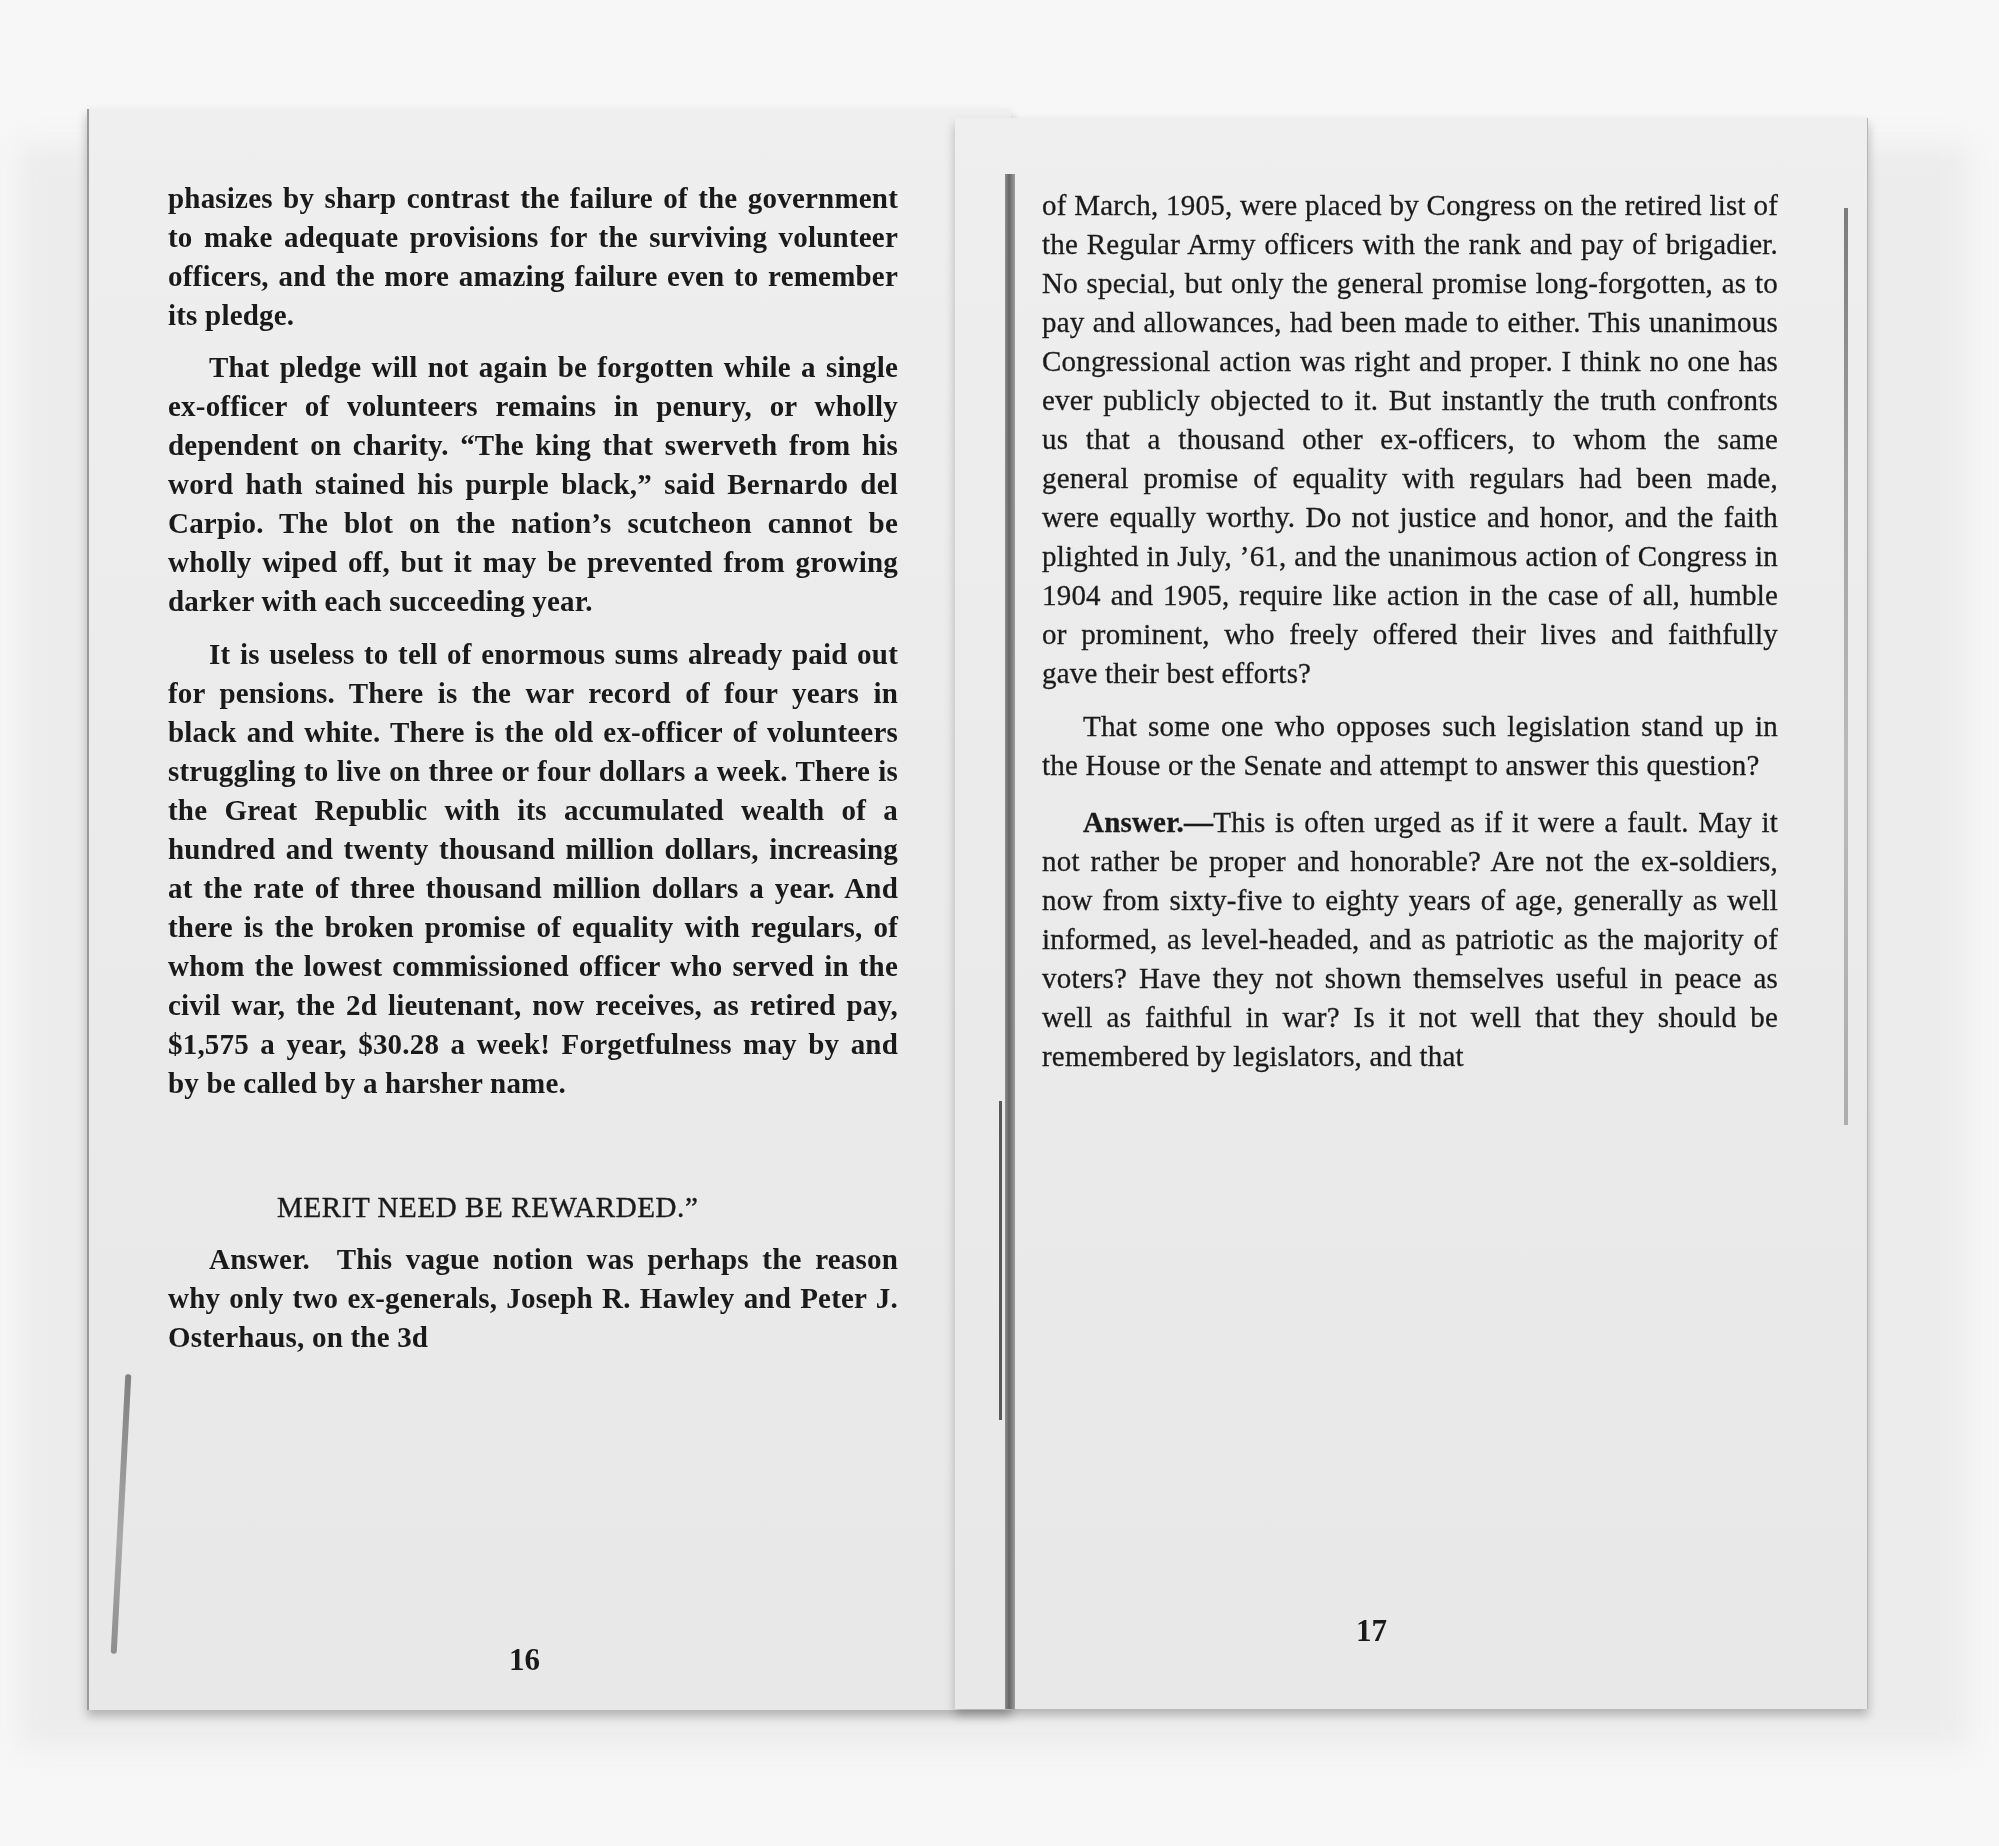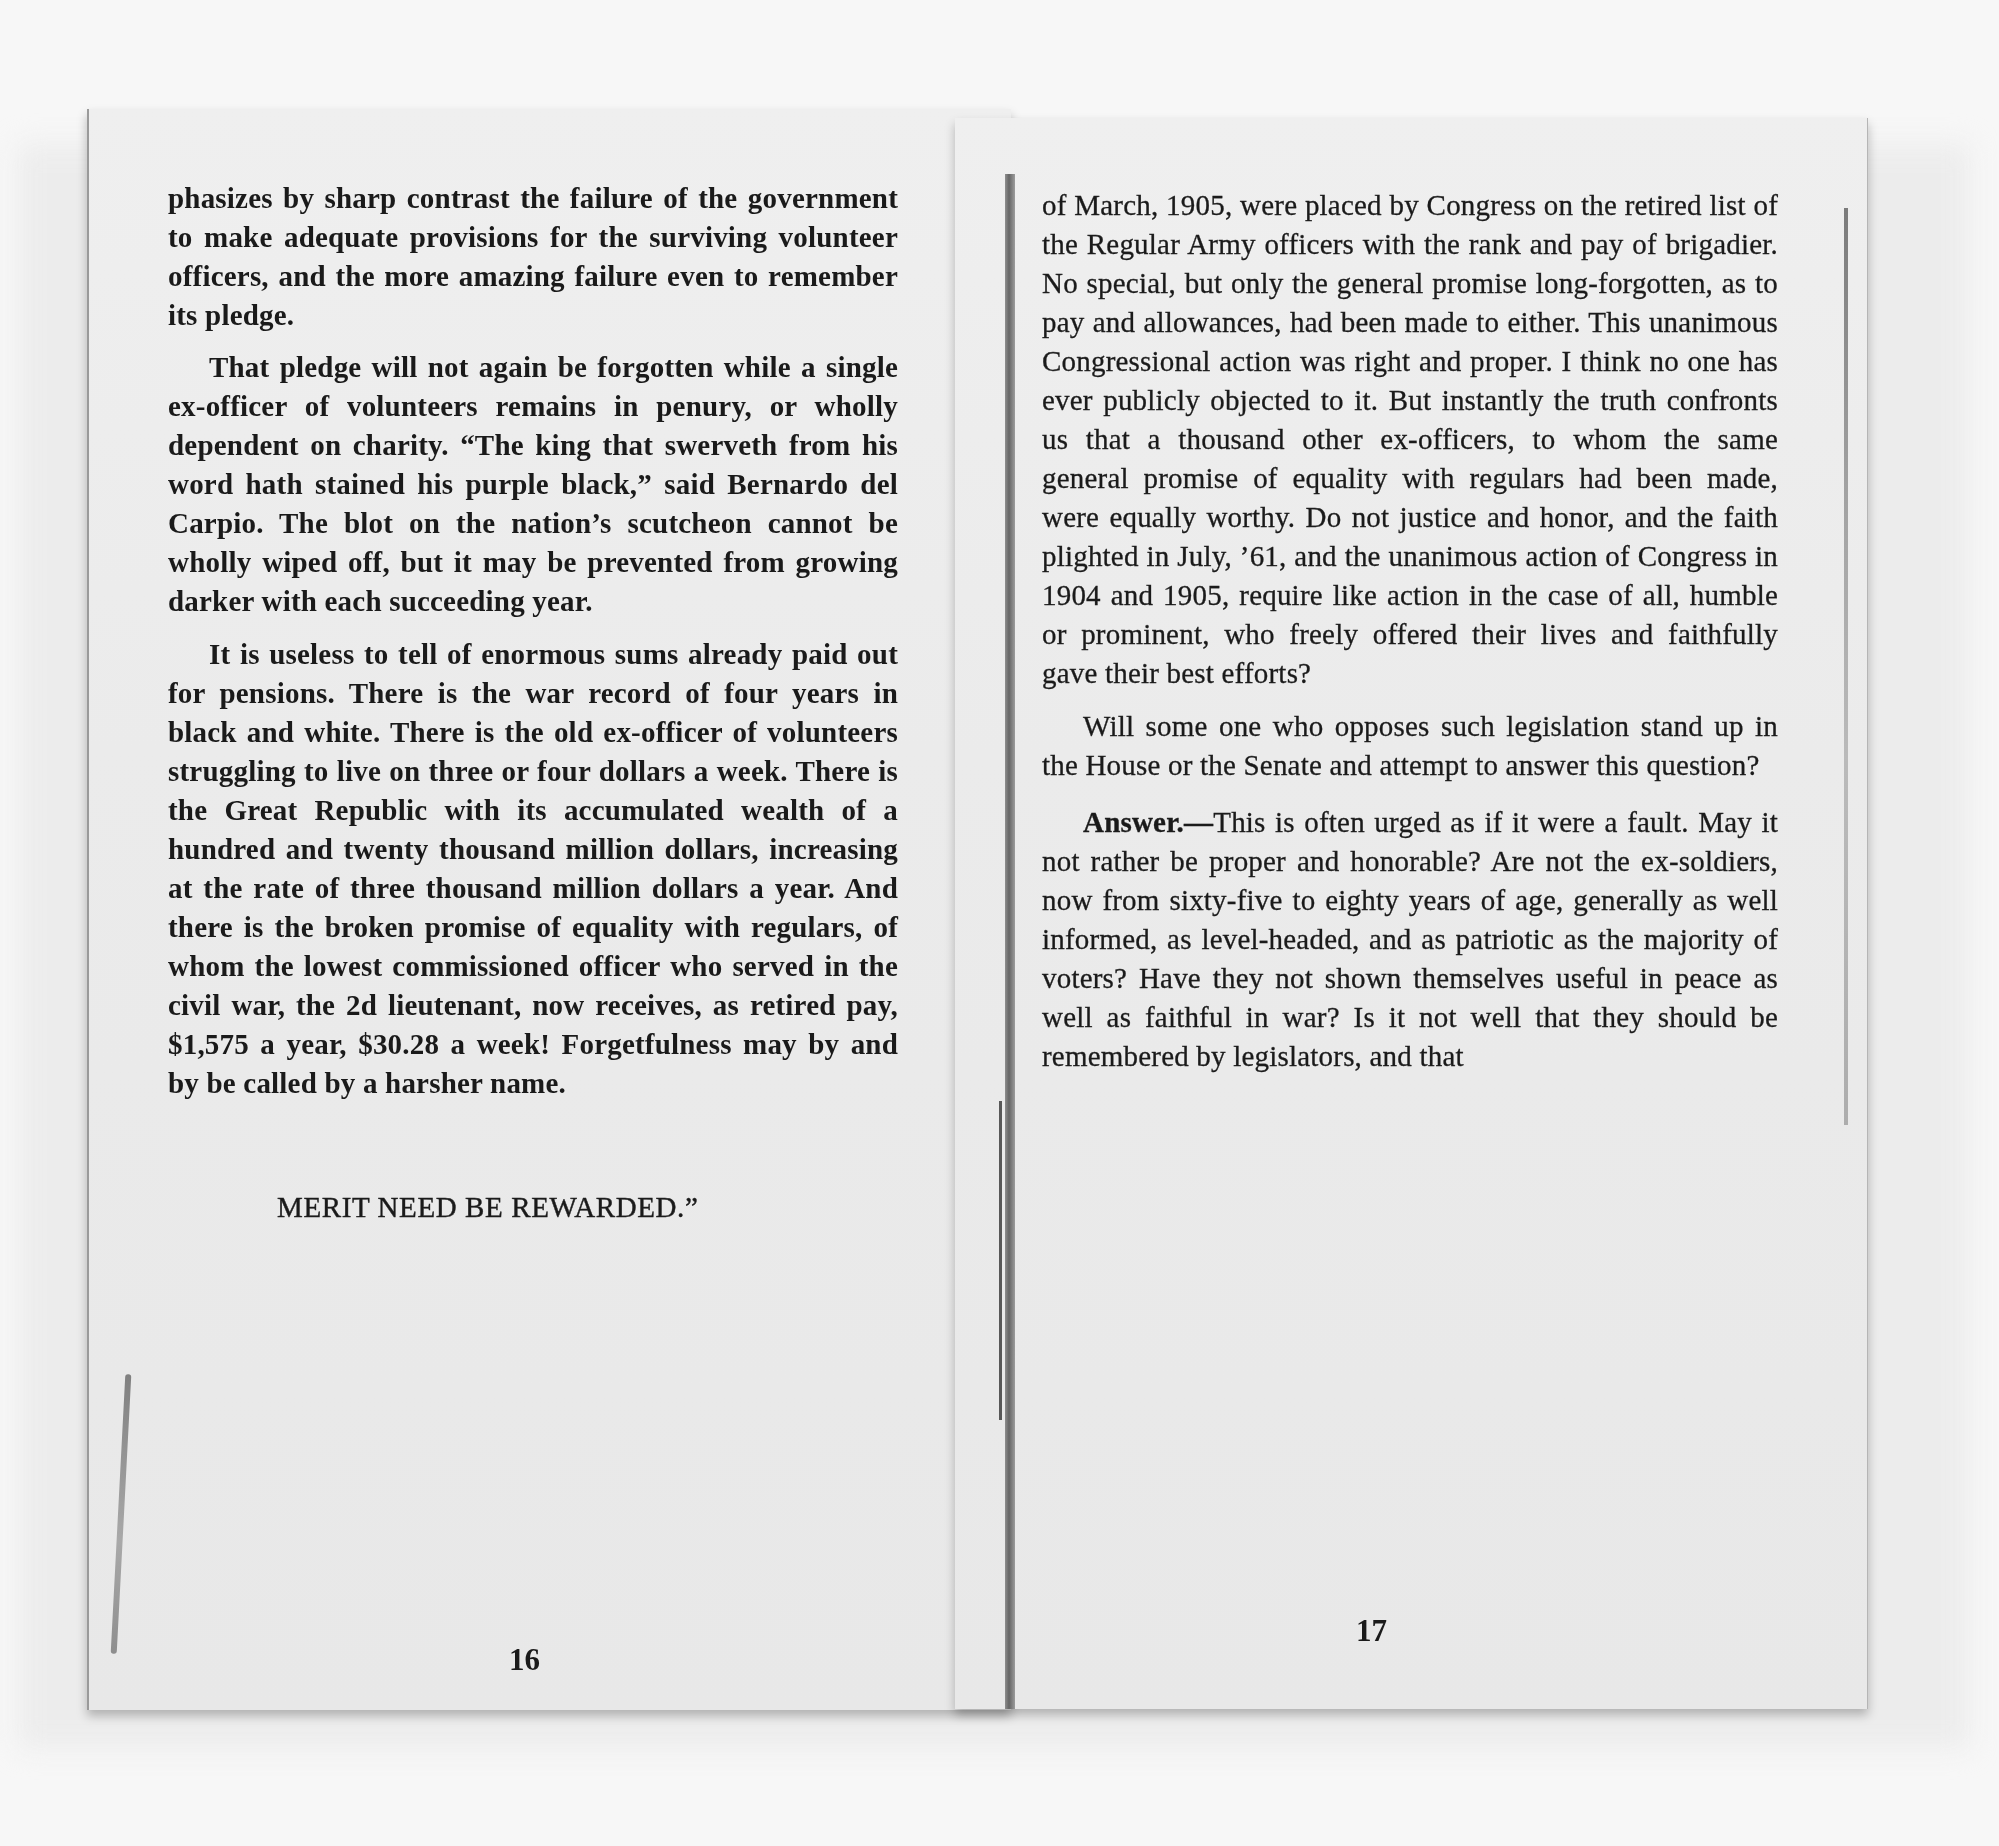--- a/index.html
+++ b/index.html
@@ -144,30 +144,34 @@
       <p class="para">phasizes by sharp contrast the failure of the government to make adequate provisions for the surviving volunteer officers, and the more amazing failure even to remember its pledge.</p>
       <p class="para indent gap-s">That pledge will not again be forgotten while a single ex-officer of volunteers remains in penury, or wholly dependent on charity. “The king that swerveth from his word hath stained his purple black,” said Bernardo del Carpio. The blot on the nation’s scutcheon cannot be wholly wiped off, but it may be prevented from growing darker with each succeeding year.</p>
       <p class="para indent gap-s">It is useless to tell of enormous sums already paid out for pensions. There is the war record of four years in black and white. There is the old ex-officer of volunteers struggling to live on three or four dollars a week. There is the Great Republic with its accumulated wealth of a hundred and twenty thousand million dollars, increasing at the rate of three thousand million dollars a year. And there is the broken promise of equality with regulars, of whom the lowest commissioned officer who served in the civil war, the 2d lieutenant, now receives, as retired pay, $1,575 a year, $30.28 a week! Forgetfulness may by and by be called by a harsher name.</p>
 
       <div class="gap-l">
         <p class="para objection centered-second" style="padding-left: 68px;">
           <span>MERIT NEED BE REWARDED.”</span>
         </p>
       </div>
 
+      <p class="para indent gap-s">
+        <span class="answer-label">Answer.</span>&nbsp;
+        <span>This vague notion was perhaps the reason why only two ex-generals, Joseph R. Hawley and Peter J. Osterhaus, on the 3d</span>
+      </p>
     </div>
 
     <div class="page-number pn-left">16</div>
     <div class="margin-scribble-left"></div>
   </div>
 
   <div class="page page-right">
     <div class="column col-right">
       <p class="para light">of March, 1905, were placed by Congress on the retired list of the Regular Army officers with the rank and pay of brigadier. No special, but only the general promise long-forgotten, as to pay and allowances, had been made to either. This unanimous Congressional action was right and proper. I think no one has ever publicly objected to it. But instantly the truth confronts us that a thousand other ex-officers, to whom the same general promise of equality with regulars had been made, were equally worthy. Do not justice and honor, and the faith plighted in July, ’61, and the unanimous action of Congress in 1904 and 1905, require like action in the case of all, humble or prominent, who freely offered their lives and faithfully gave their best efforts?</p>
-      <p class="para indent light gap-s">Will some one who opposes such legislation stand up in the House or the Senate and attempt to answer this question?</p>
+      <p class="para indent light gap-s">That some one who opposes such legislation stand up in the House or the Senate and attempt to answer this question?</p>
 
 
       <p class="para indent light gap-m">
         <span class="answer-label">Answer.—</span><span>This is often urged as if it were a fault. May it not rather be proper and honorable? Are not the ex-soldiers, now from sixty-five to eighty years of age, generally as well informed, as level-headed, and as patriotic as the majority of voters? Have they not shown themselves useful in peace as well as faithful in war? Is it not well that they should be remembered by legislators, and that</span>
       </p>
     </div>
 
     <div class="page-number" style="left: 401px; top: 1495px; text-align: center;">17</div>
   </div>
 

